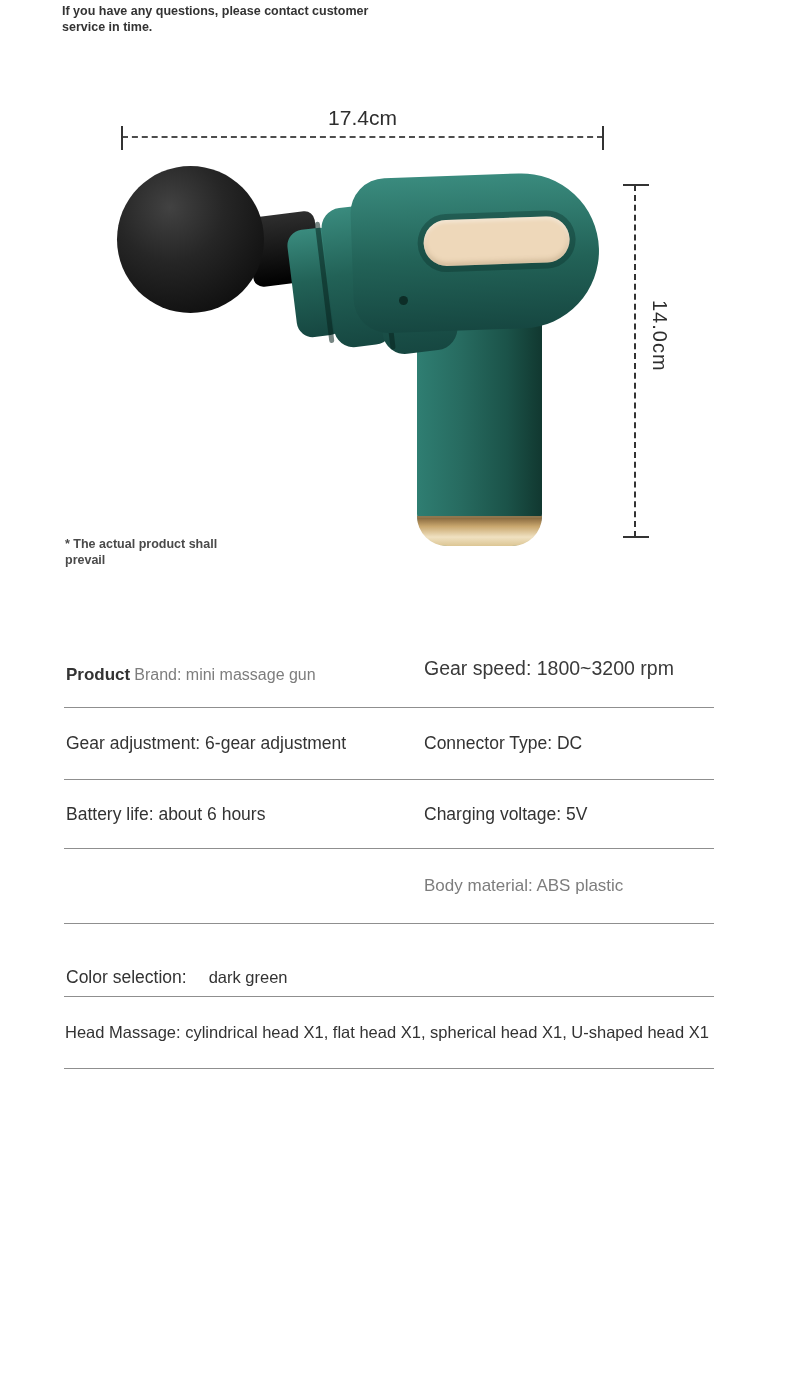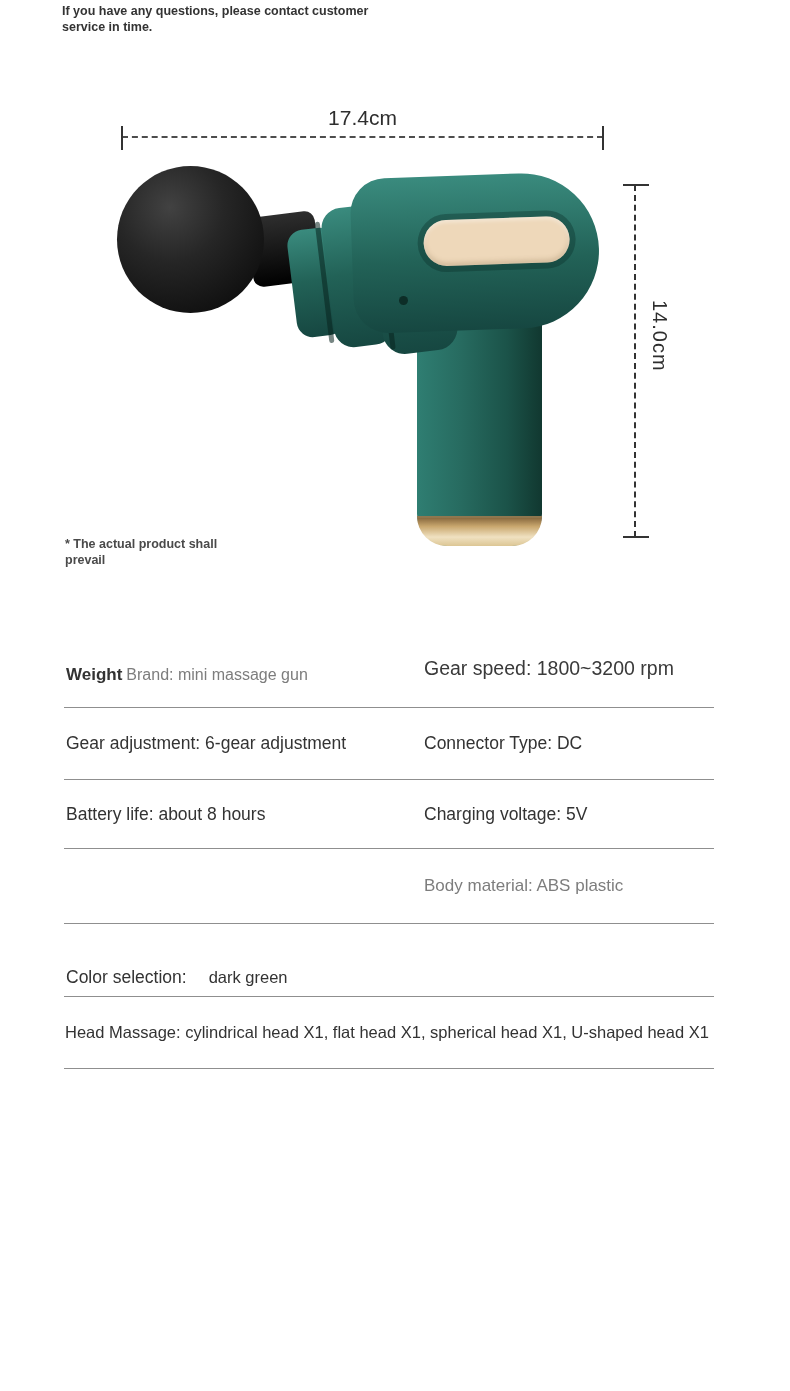--- a/index.html
+++ b/index.html
@@ -173,33 +173,33 @@
     <span class="tick b"></span>
   </div>
   <div class="dim-h-label">14.0cm</div>
 
   <div class="disclaimer">* The actual product shall prevail</div>
 
   <div class="specs">
 
     <div class="spec-row r1">
       <div class="left">
-        <span class="label">Weight</span>
+        <span class="label">Product</span>
         <span class="sub">Brand: mini massage gun</span>
       </div>
       <div class="right">Gear speed: 1800~3200 rpm</div>
     </div>
 
     <div class="spec-row r2">
       <div class="left">Gear adjustment: 6-gear adjustment</div>
       <div class="right">Connector Type: DC</div>
     </div>
 
     <div class="spec-row r3">
-      <div class="left">Battery life: about 8 hours</div>
+      <div class="left">Battery life: about 6 hours</div>
       <div class="right">Charging voltage: 5V</div>
     </div>
 
     <div class="spec-row r4">
       <div class="right">Body material: ABS plastic</div>
     </div>
 
     <div class="spec-row r5">
       <div class="left">
         <span class="label">Color selection:</span>

